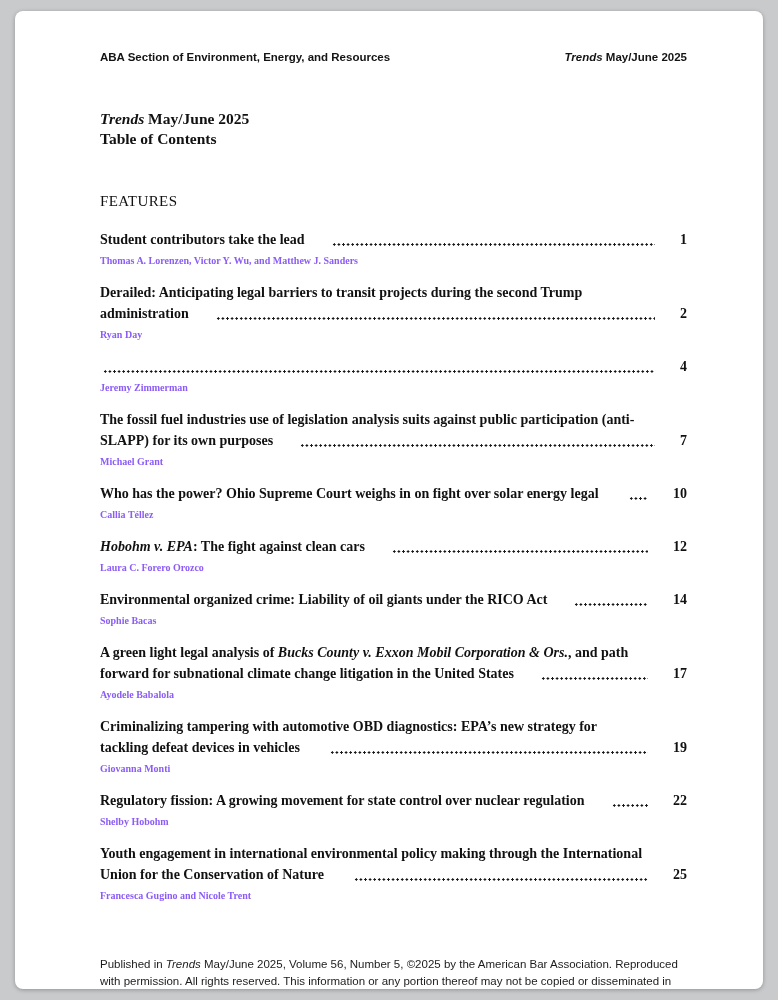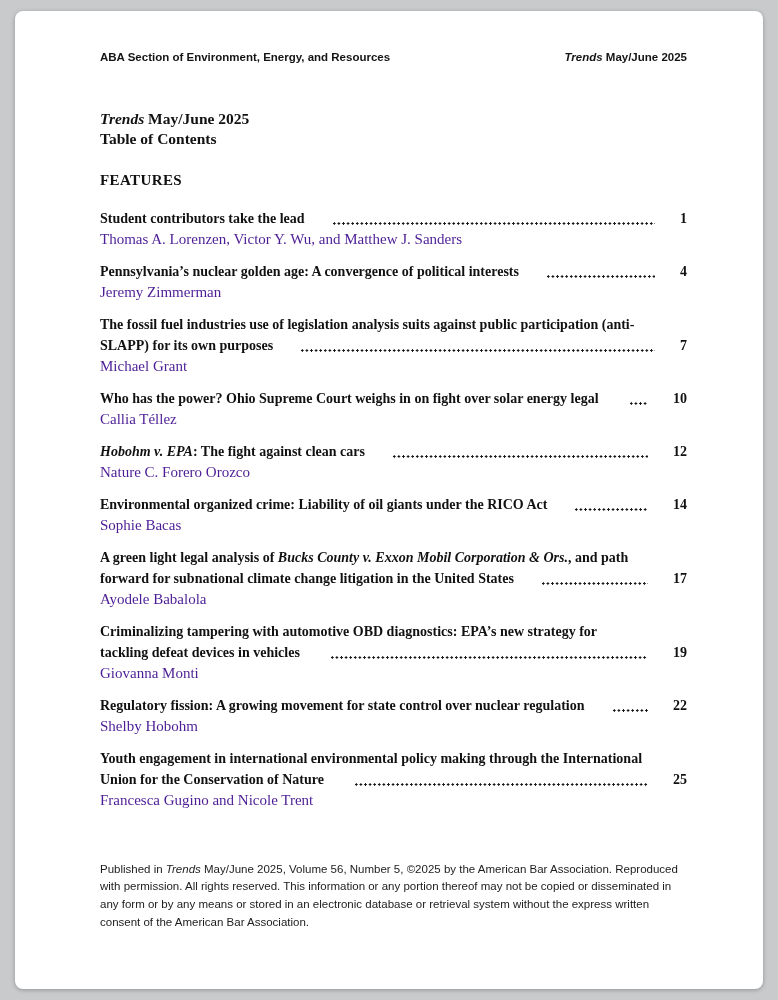--- a/index.html
+++ b/index.html
@@ -36,22 +36,22 @@
   
   .doc-title {
     margin-top: 46px;
     font-weight: bold;
     font-size: 15.5px;
     line-height: 1.28;
   }
 
   
   .section-heading {
-    margin-top: 23px;
-    font-weight: bold;
+    margin-top: 44px;
+    font-weight: normal;
     font-size: 15px;
     letter-spacing: 0.4px;
   }
 
   
   .toc-list { margin-top: 19px; }
   .entry { margin-bottom: 11px; }
   .title-line {
     font-weight: bold;
     font-size: 14px;
@@ -68,24 +68,24 @@
     flex: 1 1 auto;
     margin: 0 1px 0 3px;
     background-image: radial-gradient(circle, #161616 1.05px, rgba(0,0,0,0) 1.35px);
     background-size: 4.6px 3px;
     background-repeat: repeat-x;
     background-position: 0 14.5px;
     min-width: 6px;
   }
   .pg { font-weight: bold; }
   .authors {
-    font-weight: normal;
-    font-size: 15px;
+    font-weight: bold;
+    font-size: 10px;
     line-height: 21px;
-    color: #4c1d95;
+    color: #8b5cf6;
   }
 
   
   .footer-note {
     margin-top: 50px;
     font-family: "Liberation Sans", sans-serif;
     font-size: 11.5px;
     line-height: 1.55;
     color: #1c1c1c;
   }
@@ -112,25 +112,35 @@
     <div class="lines">
           <div class="title-line last">
             <span class="ttl"><span>Student contributors take the lead</span></span>
             <span class="leader"></span>
             <span class="pg">1</span>
           </div>
         </div>
     <div class="authors">Thomas A. Lorenzen, Victor Y. Wu, and Matthew J. Sanders</div>
   </div>
 
-
-  <div class="entry">
-    <div class="lines">
-          <div class="title-line last">
-            <span class="ttl"><span>Pennsylvania’s nuclear golden age: A convergence of political interests</span></span>
+  <div class="entry">
+    <div class="lines">
+          <div class="title-line"><span class="ttl"><span>Derailed: Anticipating legal barriers to transit projects during the second Trump</span></span></div>
+          <div class="title-line last">
+            <span class="ttl"><span>administration</span></span>
+            <span class="leader"></span>
+            <span class="pg">2</span>
+          </div>
+        </div>
+    <div class="authors">Ryan Day</div>
+  </div>
+
+  <div class="entry">
+    <div class="lines">
+          <div class="title-line last">
             <span class="leader"></span>
             <span class="pg">4</span>
           </div>
         </div>
     <div class="authors">Jeremy Zimmerman</div>
   </div>
 
   <div class="entry">
     <div class="lines">
           <div class="title-line"><span class="ttl"><span>The fossil fuel industries use of legislation analysis suits against public participation (anti-</span></span></div>
@@ -155,21 +165,21 @@
   </div>
 
   <div class="entry">
     <div class="lines">
           <div class="title-line last">
             <span class="ttl"><span class="it">Hobohm v. EPA</span><span>: The fight against clean cars</span></span>
             <span class="leader"></span>
             <span class="pg">12</span>
           </div>
         </div>
-    <div class="authors">Nature C. Forero Orozco</div>
+    <div class="authors">Laura C. Forero Orozco</div>
   </div>
 
   <div class="entry">
     <div class="lines">
           <div class="title-line last">
             <span class="ttl"><span>Environmental organized crime: Liability of oil giants under the RICO Act</span></span>
             <span class="leader"></span>
             <span class="pg">14</span>
           </div>
         </div>

